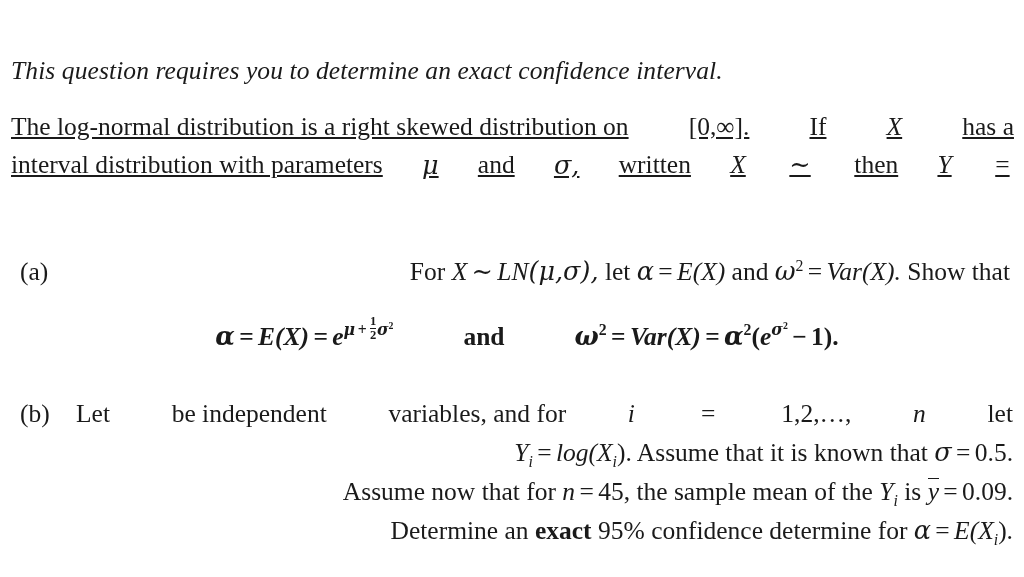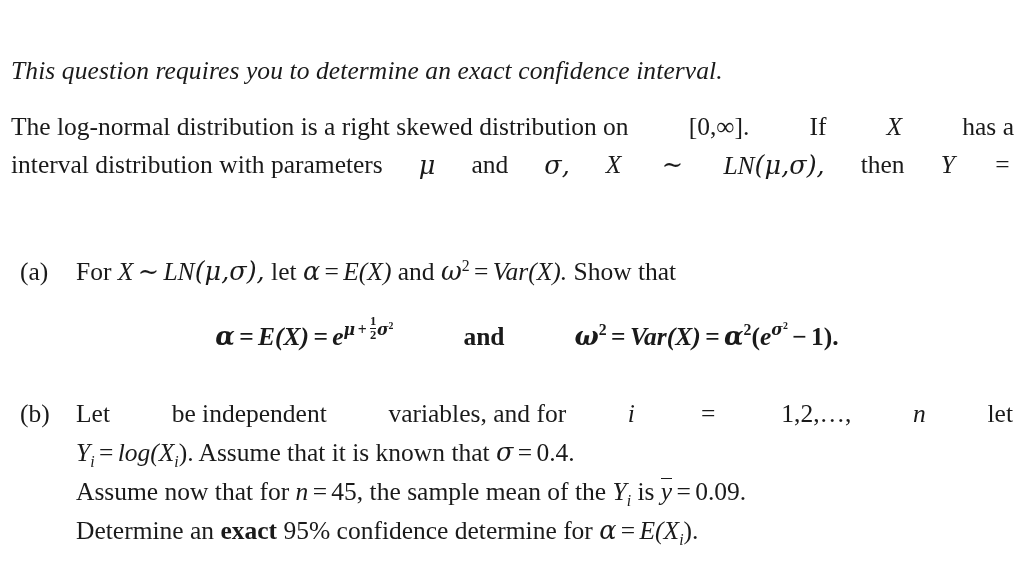--- a/index.html
+++ b/index.html
@@ -83,20 +83,21 @@
   }
 
   .para {
     position: absolute;
     left: 11px;
     width: 1003px;
     font-size: 25.5px;
     text-align: justify;
     text-align-last: left;
     line-height: 38px;
+    text-decoration: underline;
   }
   .para .ln {
     display: block;
     white-space: nowrap;
   }
   .para .ln.j {
     display: flex;
     justify-content: space-between;
     white-space: nowrap;
   }
@@ -113,20 +114,21 @@
     width: 48px;
     font-style: normal;
   }
   .li-body {
     margin-left: 56px;
     display: block;
   }
   .li-body .ln {
     display: block;
     white-space: nowrap;
+    text-align: right;
   }
   .li-body .ln.j {
     display: flex;
     justify-content: space-between;
     white-space: nowrap;
   }
 
   .display-eq {
     position: absolute;
     left: 15px;
@@ -154,23 +156,23 @@
       <span>If</span>
       <span class="m">X</span>
       <span>has a</span>
     </span>
 
     <span class="ln j">
       <span>interval distribution with parameters</span>
       <span class="gr">μ</span>
       <span>and</span>
       <span class="gr">σ,</span>
+      <span>written</span>
       <span class="m">X</span>
       <span class="op">∼</span>
-      <span class="m"><span>LN</span><span class="gr">(μ,σ),</span></span>
       <span>then</span>
       <span class="m">Y</span>
       <span class="op">=</span>
     </span>
 
   </div>
 
   <div class="list-item" style="left:20px; top:252px; width:990px;">
     <span class="marker">(a)</span>
     <span class="li-body">
@@ -201,21 +203,21 @@
         <span class="m">i</span>
           <span class="op">=</span>
           <span>1,2,…,</span>
           <span class="m">n</span>
         <span>let</span>
       </span>
 
       <span class="ln">
         <span class="m">Y</span><sub class="sb">i</sub><span class="op">=</span><span class="m">log</span><span class="m">(X</span><sub class="sb">i</sub><span>).</span>
         <span>Assume that it is known that</span>
-        <span class="gr">σ</span><span class="op">=</span><span>0.4.</span>
+        <span class="gr">σ</span><span class="op">=</span><span>0.5.</span>
       </span>
 
       <span class="ln">
         <span>Assume now that for</span>
         <span class="m">n</span><span class="op">=</span><span>45,</span>
         <span>the sample mean of the</span>
         <span class="m">Y</span><sub class="sb">i</sub>
         <span>is</span>
         <span class="bar">y</span><span class="op">=</span><span>0.09.</span>
       </span>

